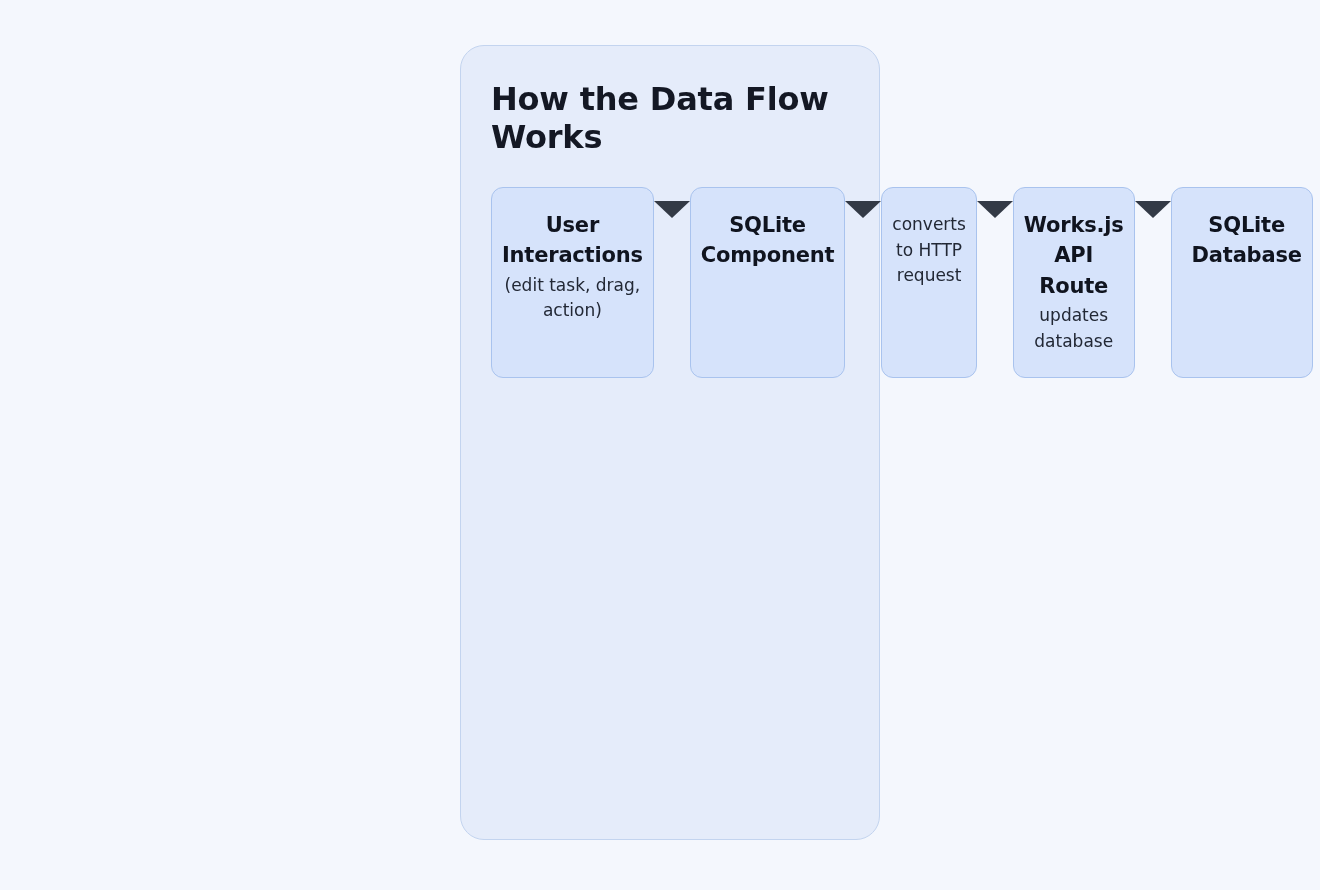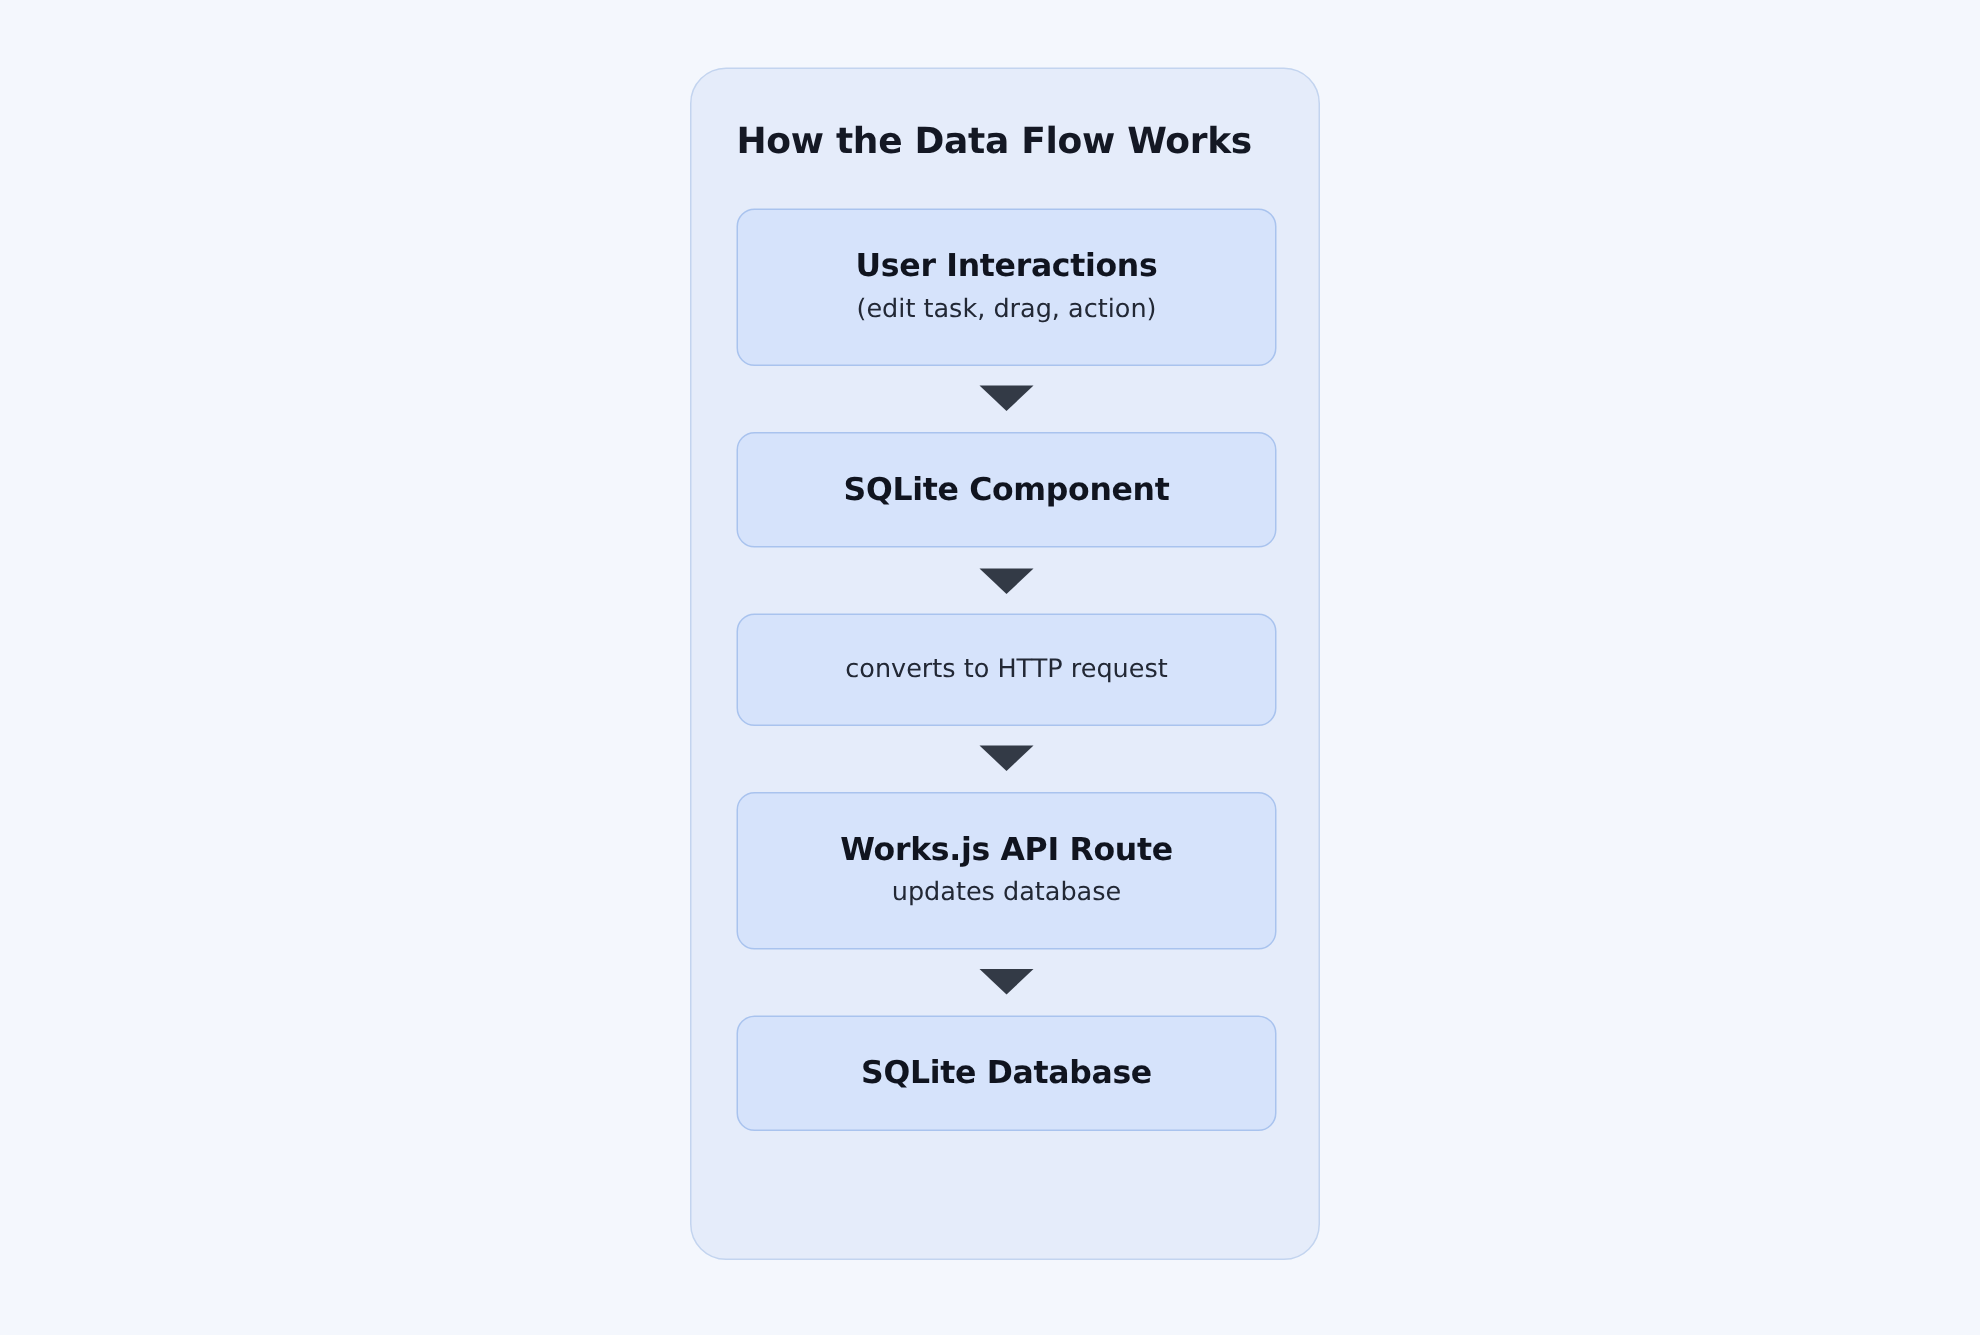--- a/index.html
+++ b/index.html
@@ -23,45 +23,45 @@
     top: 45px;
     width: 420px;
     height: 795px;
     background: #e5ecfa;
     border: 1px solid #c3d4ef;
     border-radius: 24px;
     padding: 34px 30px 30px 30px;
   }
 
   .panel-title {
-    font-size: 24px;
+    font-size: 32px;
     font-weight: 700;
     color: #141824;
     letter-spacing: -0.2px;
     margin-bottom: 31px;
     padding-left: 0;
   }
 
   .flow {
     display: flex;
-    flex-direction: column;
+    flex-direction: row;
     width: 360px;
   }
 
   .step-box {
     width: 100%;
     background: #d6e3fb;
     border: 1px solid #a9c3ee;
     border-radius: 12px;
     padding: 22px 10px 23px 10px;
     text-align: center;
   }
 
   .step-box.single {
-    padding: 22px 10px 23px 10px;
+    padding: 22px 10px 23px 20px;
   }
 
   .step-title {
     font-size: 21px;
     font-weight: 700;
     color: #10141f;
     line-height: 1.45;
     letter-spacing: -0.2px;
   }
 

